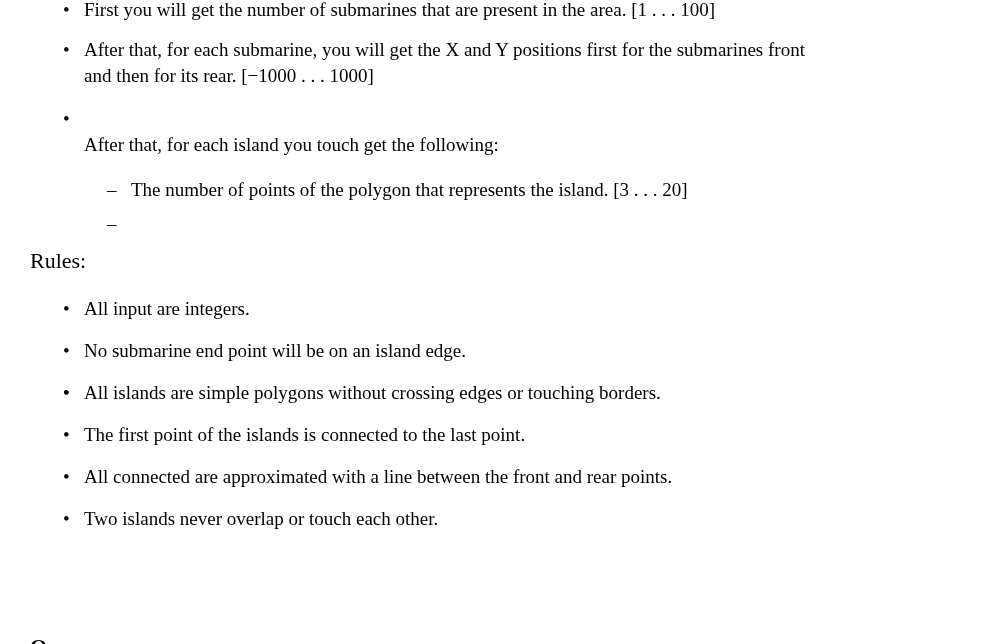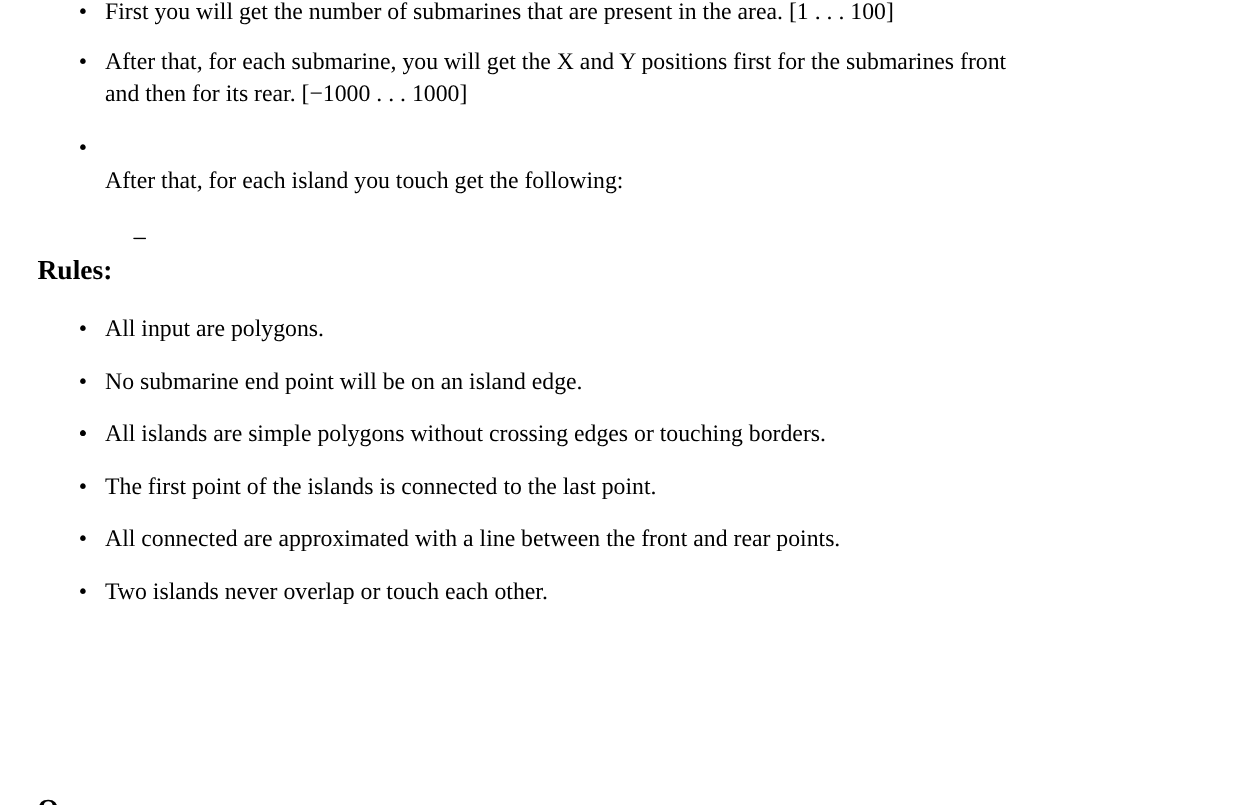--- a/index.html
+++ b/index.html
@@ -27,21 +27,21 @@
     width: 18px;
   }
   .sub-list { margin-top: 19px; padding-left: 47px; }
   .sub-list > li { position: relative; }
   .sub-list > li + li { margin-top: 8px; }
   .sub-list .marker { left: -24px; }
   .rules-heading {
     margin: 45px 0 0 30px;
     font-size: 22px;
     line-height: 26px;
-    font-weight: 700;
+    font-weight: 400;
   }
   .rules-list { margin-top: 22px; padding-left: 84px; padding-right: 8px; }
   .rules-list > li { position: relative; }
   .rules-list > li + li { margin-top: 16px; }
   .partial-heading {
     position: absolute;
     left: 30px;
     top: 634px;
     font-size: 22px;
     line-height: 26px;
@@ -63,34 +63,35 @@
       <span>After that, for each submarine, you will get the X and Y positions first for the submarines front</span><br>
       <span>and then for its rear. [−1000 . . . 1000]</span>
     </li>
     <li class="item-3">
       <span class="marker">•</span>
       <br>
       <span>After that, for each island you touch get the following:</span>
       <ul class="sub-list">
         <li>
           <span class="marker">–</span>
+          <span>The number of points of the polygon that represents the island. [3 . . . 20]</span>
         </li>
         <li>
           <span class="marker">–</span>
         </li>
       </ul>
     </li>
   </ul>
 
   <div class="rules-heading">Rules:</div>
 
   <ul class="rules-list">
     <li>
       <span class="marker">•</span>
-      <span>All input are polygons.</span>
+      <span>All input are integers.</span>
     </li>
     <li>
       <span class="marker">•</span>
       <span>No submarine end point will be on an island edge.</span>
     </li>
     <li>
       <span class="marker">•</span>
     </li>
     <li>
       <span class="marker">•</span>

